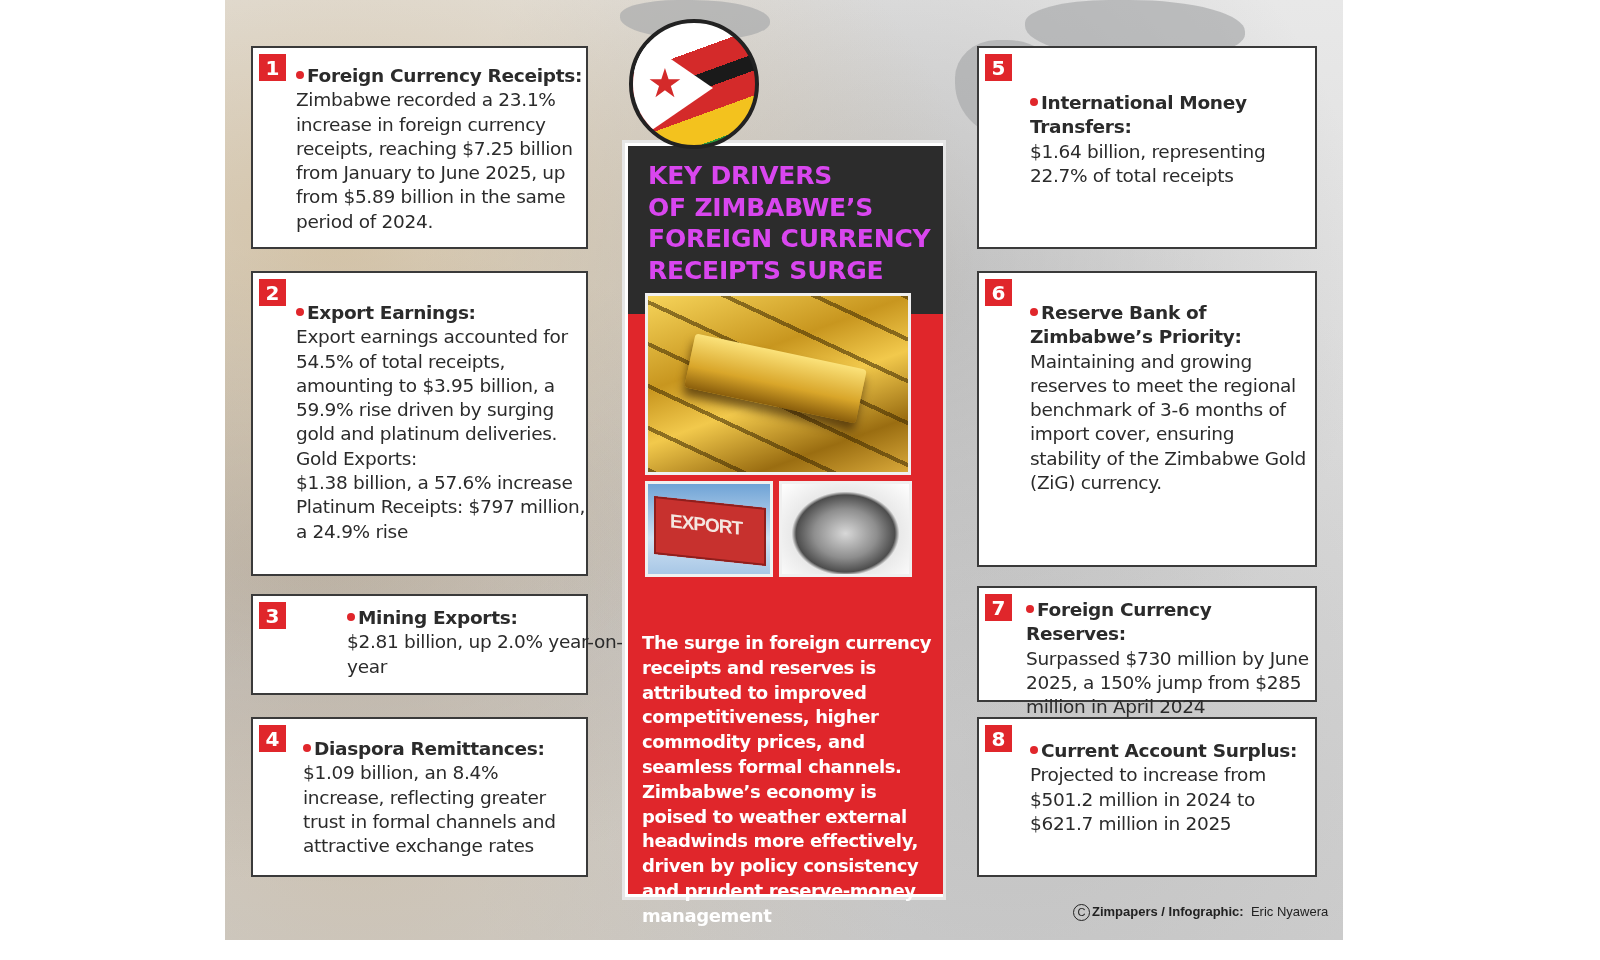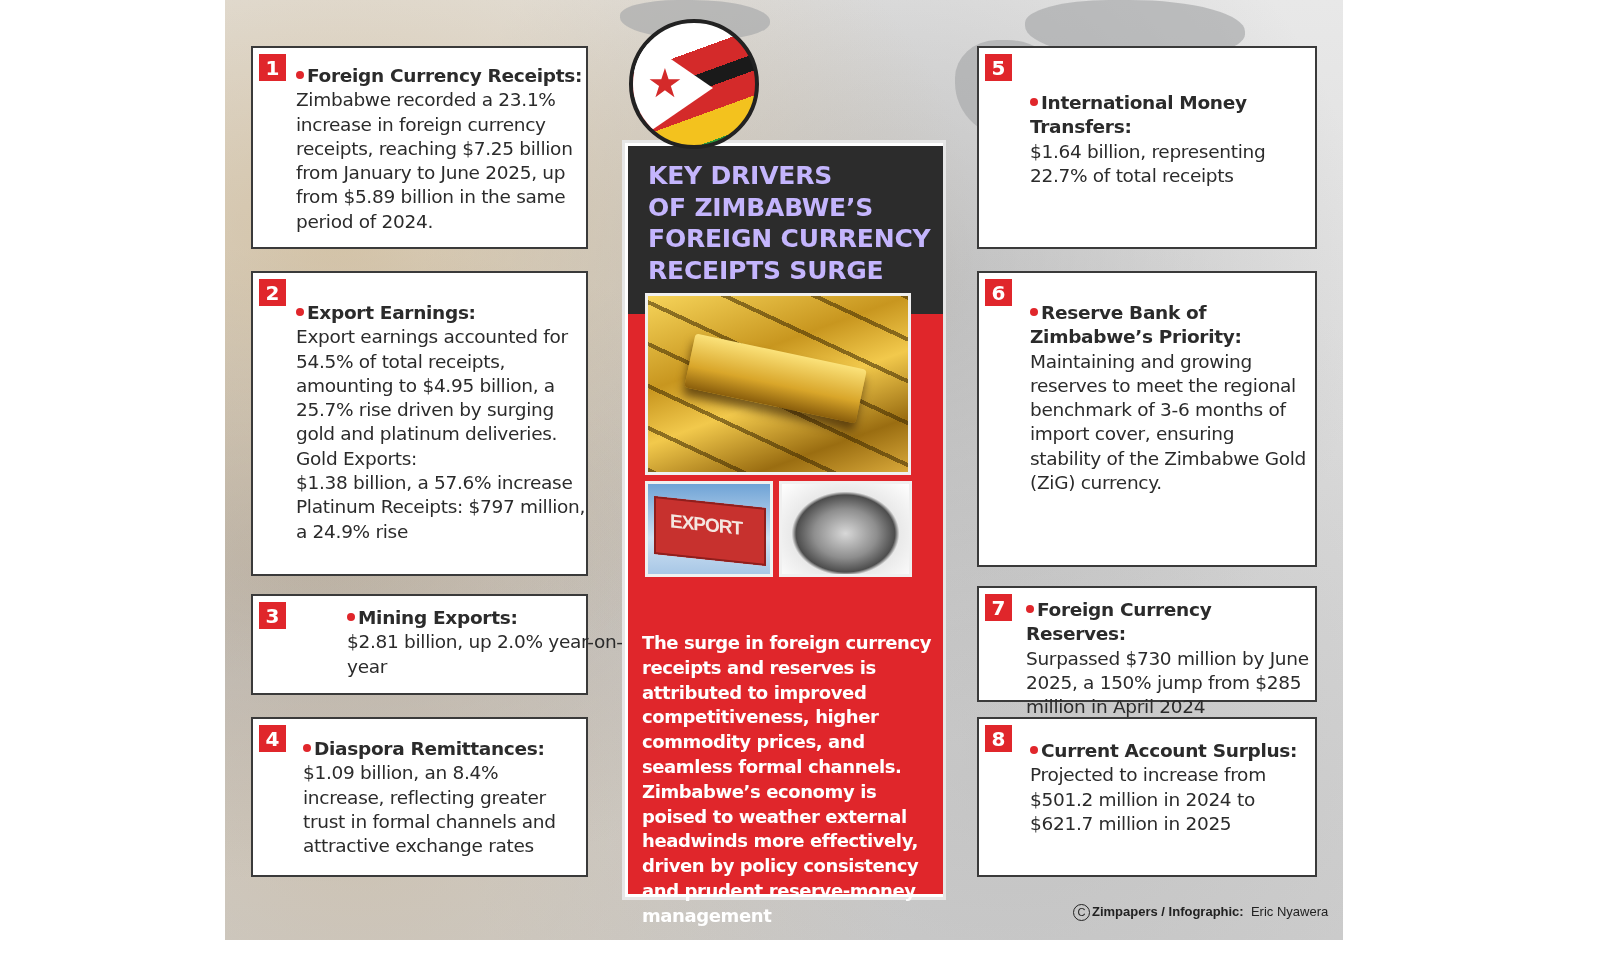--- a/index.html
+++ b/index.html
@@ -54,21 +54,21 @@
     position: absolute; left: 622px; top: 140px; width: 324px; height: 760px;
     background: #ffffff; box-sizing: border-box; border: 3px solid #e6e6e6;
   }
   .center-dark {
     position: absolute; left: 3px; top: 3px; width: 315px; height: 168px; background: #2c2c2c;
   }
   .center-red {
     position: absolute; left: 3px; top: 171px; width: 315px; height: 580px; background: #e0262b;
   }
   .center-title {
-    position: absolute; left: 20px; top: 14px; color: #c4b5fd; font-weight: bold;
+    position: absolute; left: 20px; top: 14px; color: #d946ef; font-weight: bold;
     font-size: 25px; line-height: 31.5px; letter-spacing: -0.2px; width: 290px;
   }
   .photo {
     position: absolute; box-sizing: border-box; border: 3px solid #f0f0f0; overflow: hidden;
   }
   .photo-gold {
     left: 20px; top: 150px; width: 266px; height: 182px;
     background:
       repeating-linear-gradient(25deg, rgba(60,40,0,0.55) 0px, rgba(60,40,0,0.55) 4px, rgba(0,0,0,0) 4px, rgba(0,0,0,0) 38px),
       linear-gradient(160deg, #f6d45a 0%, #c8961f 35%, #f2c94c 55%, #9a6d11 80%, #d9a93a 100%);
@@ -120,21 +120,21 @@
   <div class="card-body" style="left:43px;top:16px;width:290px;">
     <span class="bullet"></span><span class="card-title">Foreign Currency Receipts:</span><br>
     <span>Zimbabwe recorded a 23.1% increase in foreign currency receipts, reaching $7.25 billion from January to June 2025, up from $5.89 billion in the same period of 2024.</span>
   </div>
 </div>
 
 <div class="card" style="left:251px;top:271px;width:337px;height:305px;">
   <div class="badge">2</div>
   <div class="card-body" style="left:43px;top:28px;width:290px;">
     <span class="bullet"></span><span class="card-title">Export Earnings:</span><br>
-    <span>Export earnings accounted for 54.5% of total receipts, amounting to $4.95 billion, a 25.7% rise driven by surging gold and platinum deliveries.</span><br>
+    <span>Export earnings accounted for 54.5% of total receipts, amounting to $3.95 billion, a 59.9% rise driven by surging gold and platinum deliveries.</span><br>
     <span class="sub-label">Gold Exports:</span><br>
     <span>$1.38 billion, a 57.6% increase</span><br>
     <span class="sub-label">Platinum Receipts:</span><span> $797 million, a 24.9% rise</span>
   </div>
 </div>
 
 <div class="card" style="left:251px;top:594px;width:337px;height:101px;">
   <div class="badge">3</div>
   <div class="card-body" style="left:50px;top:10px;width:280px;margin-left:44px;">
     <span class="bullet"></span><span class="card-title">Mining Exports:</span><br>

